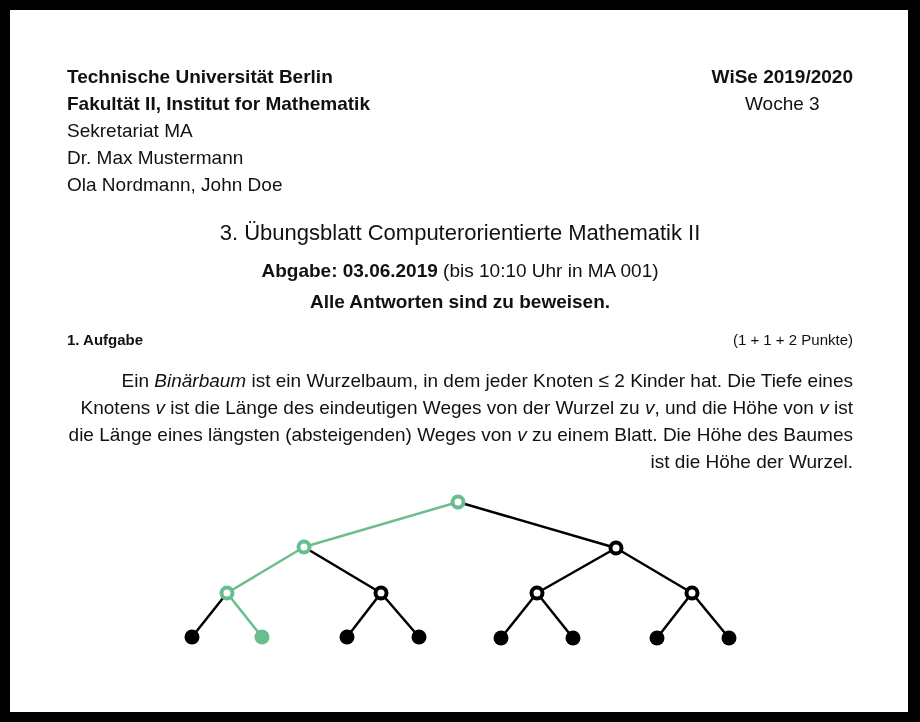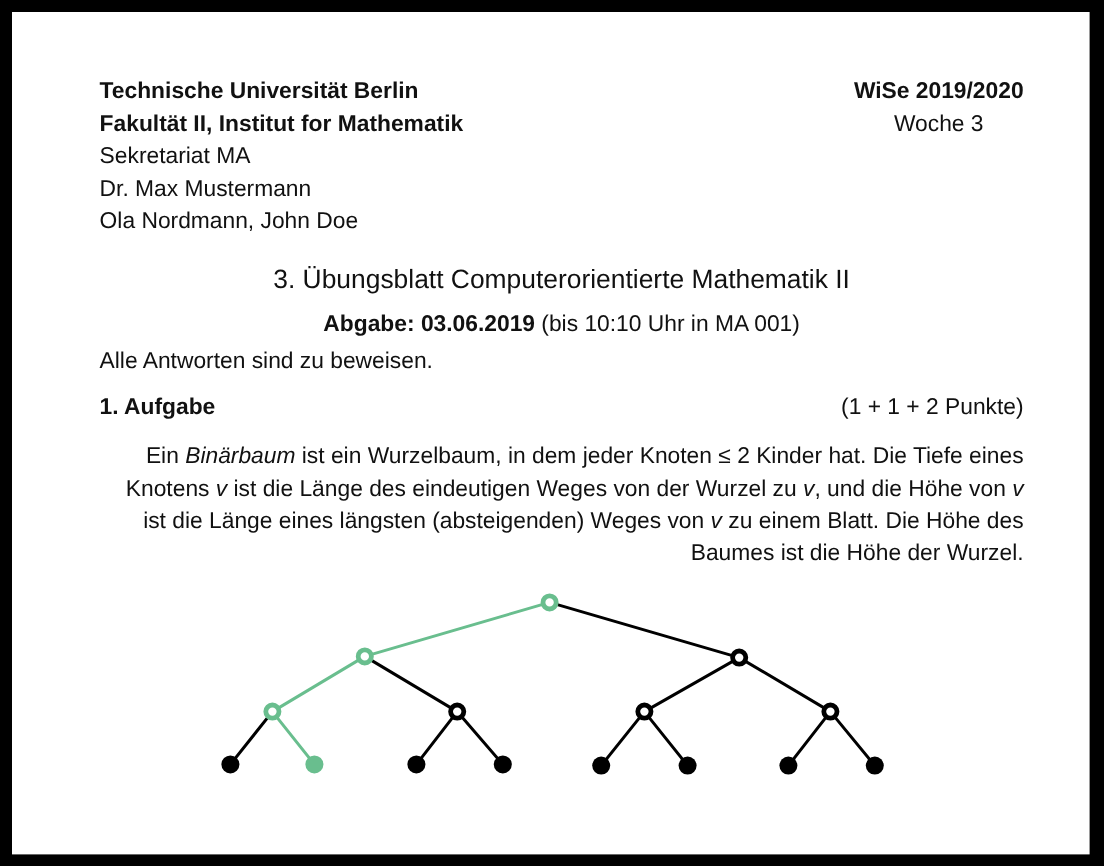--- a/index.html
+++ b/index.html
@@ -11,21 +11,20 @@
   }
   .page {
     position: absolute;
     left: 10px; top: 10px;
     width: 898px; height: 702px;
     background: #ffffff;
     overflow: hidden;
   }
   .content {
     padding: 53px 55px 0 57px;
-    margin-left: 16px;
   }
   .header-row {
     display: flex;
     justify-content: space-between;
     align-items: flex-start;
   }
   .header-left, .header-right {
     font-size: 19px;
     line-height: 27px;
   }
@@ -39,29 +38,30 @@
     line-height: 30px;
   }
   .submission-line {
     margin-top: 9px;
     text-align: center;
     font-size: 19px;
     line-height: 27px;
   }
   .note-line {
     margin-top: 4px;
+    text-align: center;
     font-size: 19px;
-    font-weight: normal;
+    font-weight: bold;
     line-height: 27px;
   }
   .exercise-row {
     margin-top: 11px;
     display: flex;
     justify-content: space-between;
-    font-size: 19px;
+    font-size: 15px;
     line-height: 27px;
   }
   .exercise-heading { font-weight: bold; }
   .exercise-paragraph {
     margin-top: 14px;
     font-size: 19px;
     line-height: 27px;
     text-align: right;
   }
   .exercise-paragraph em {

